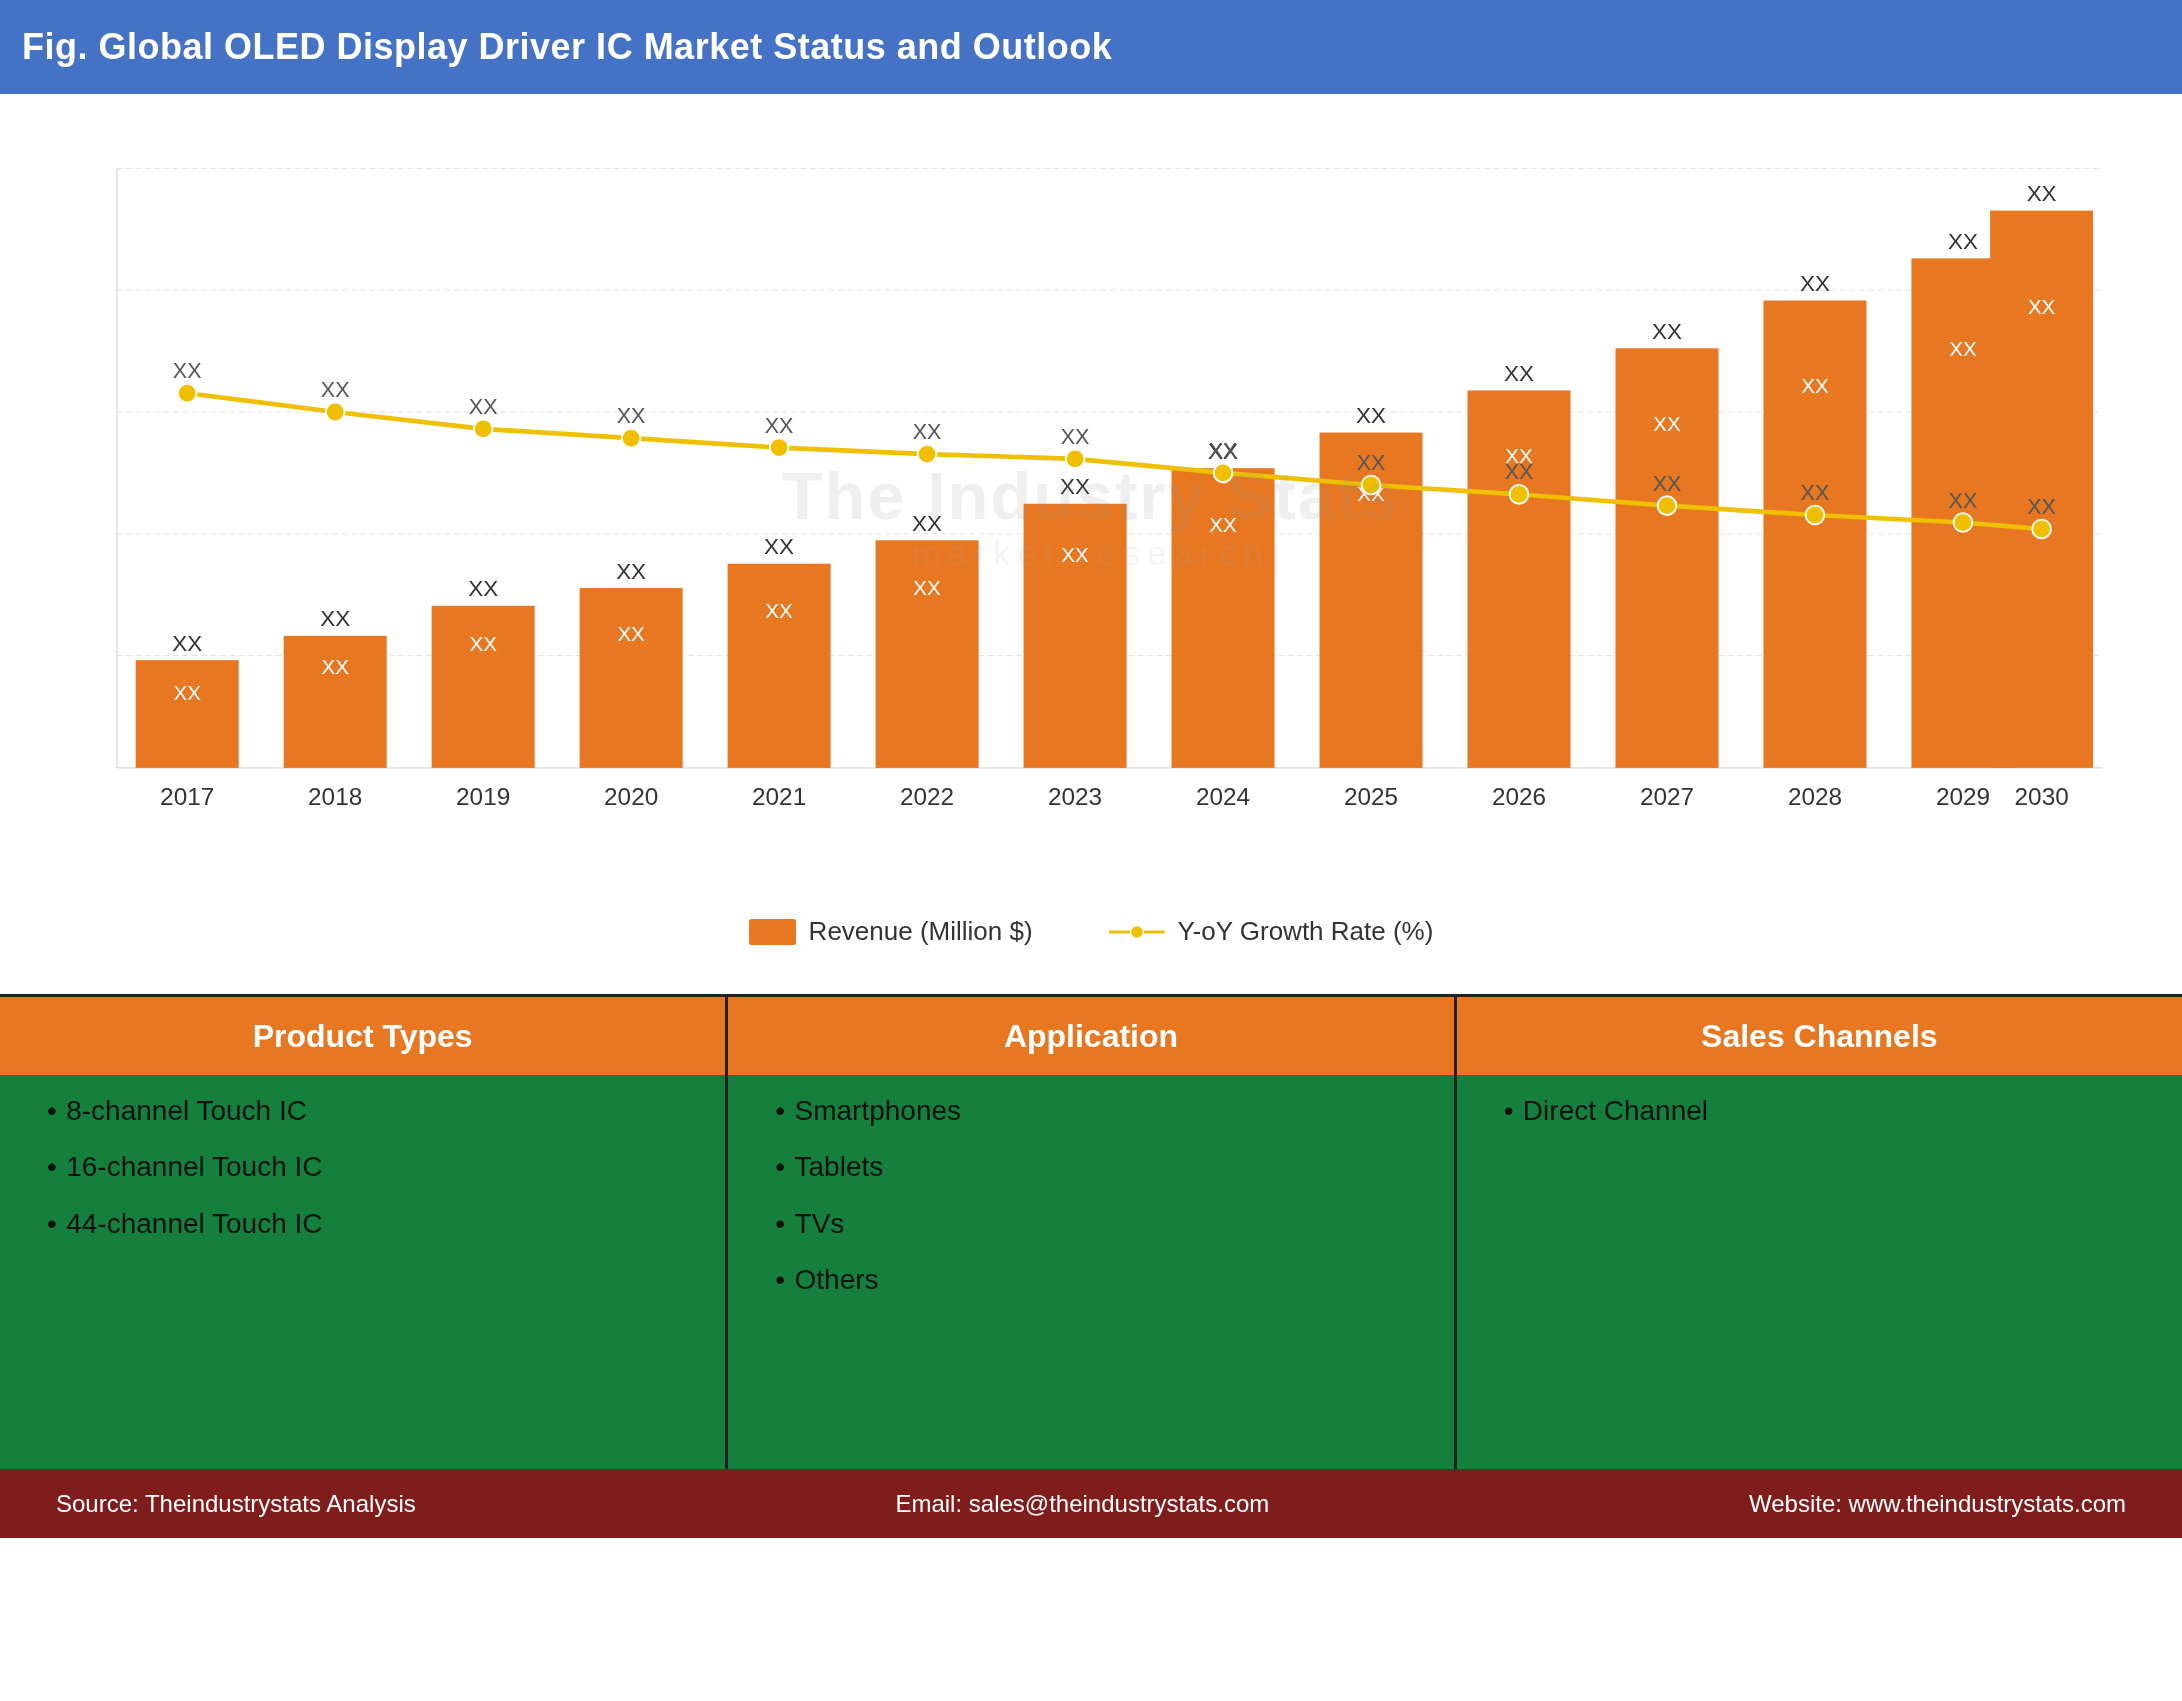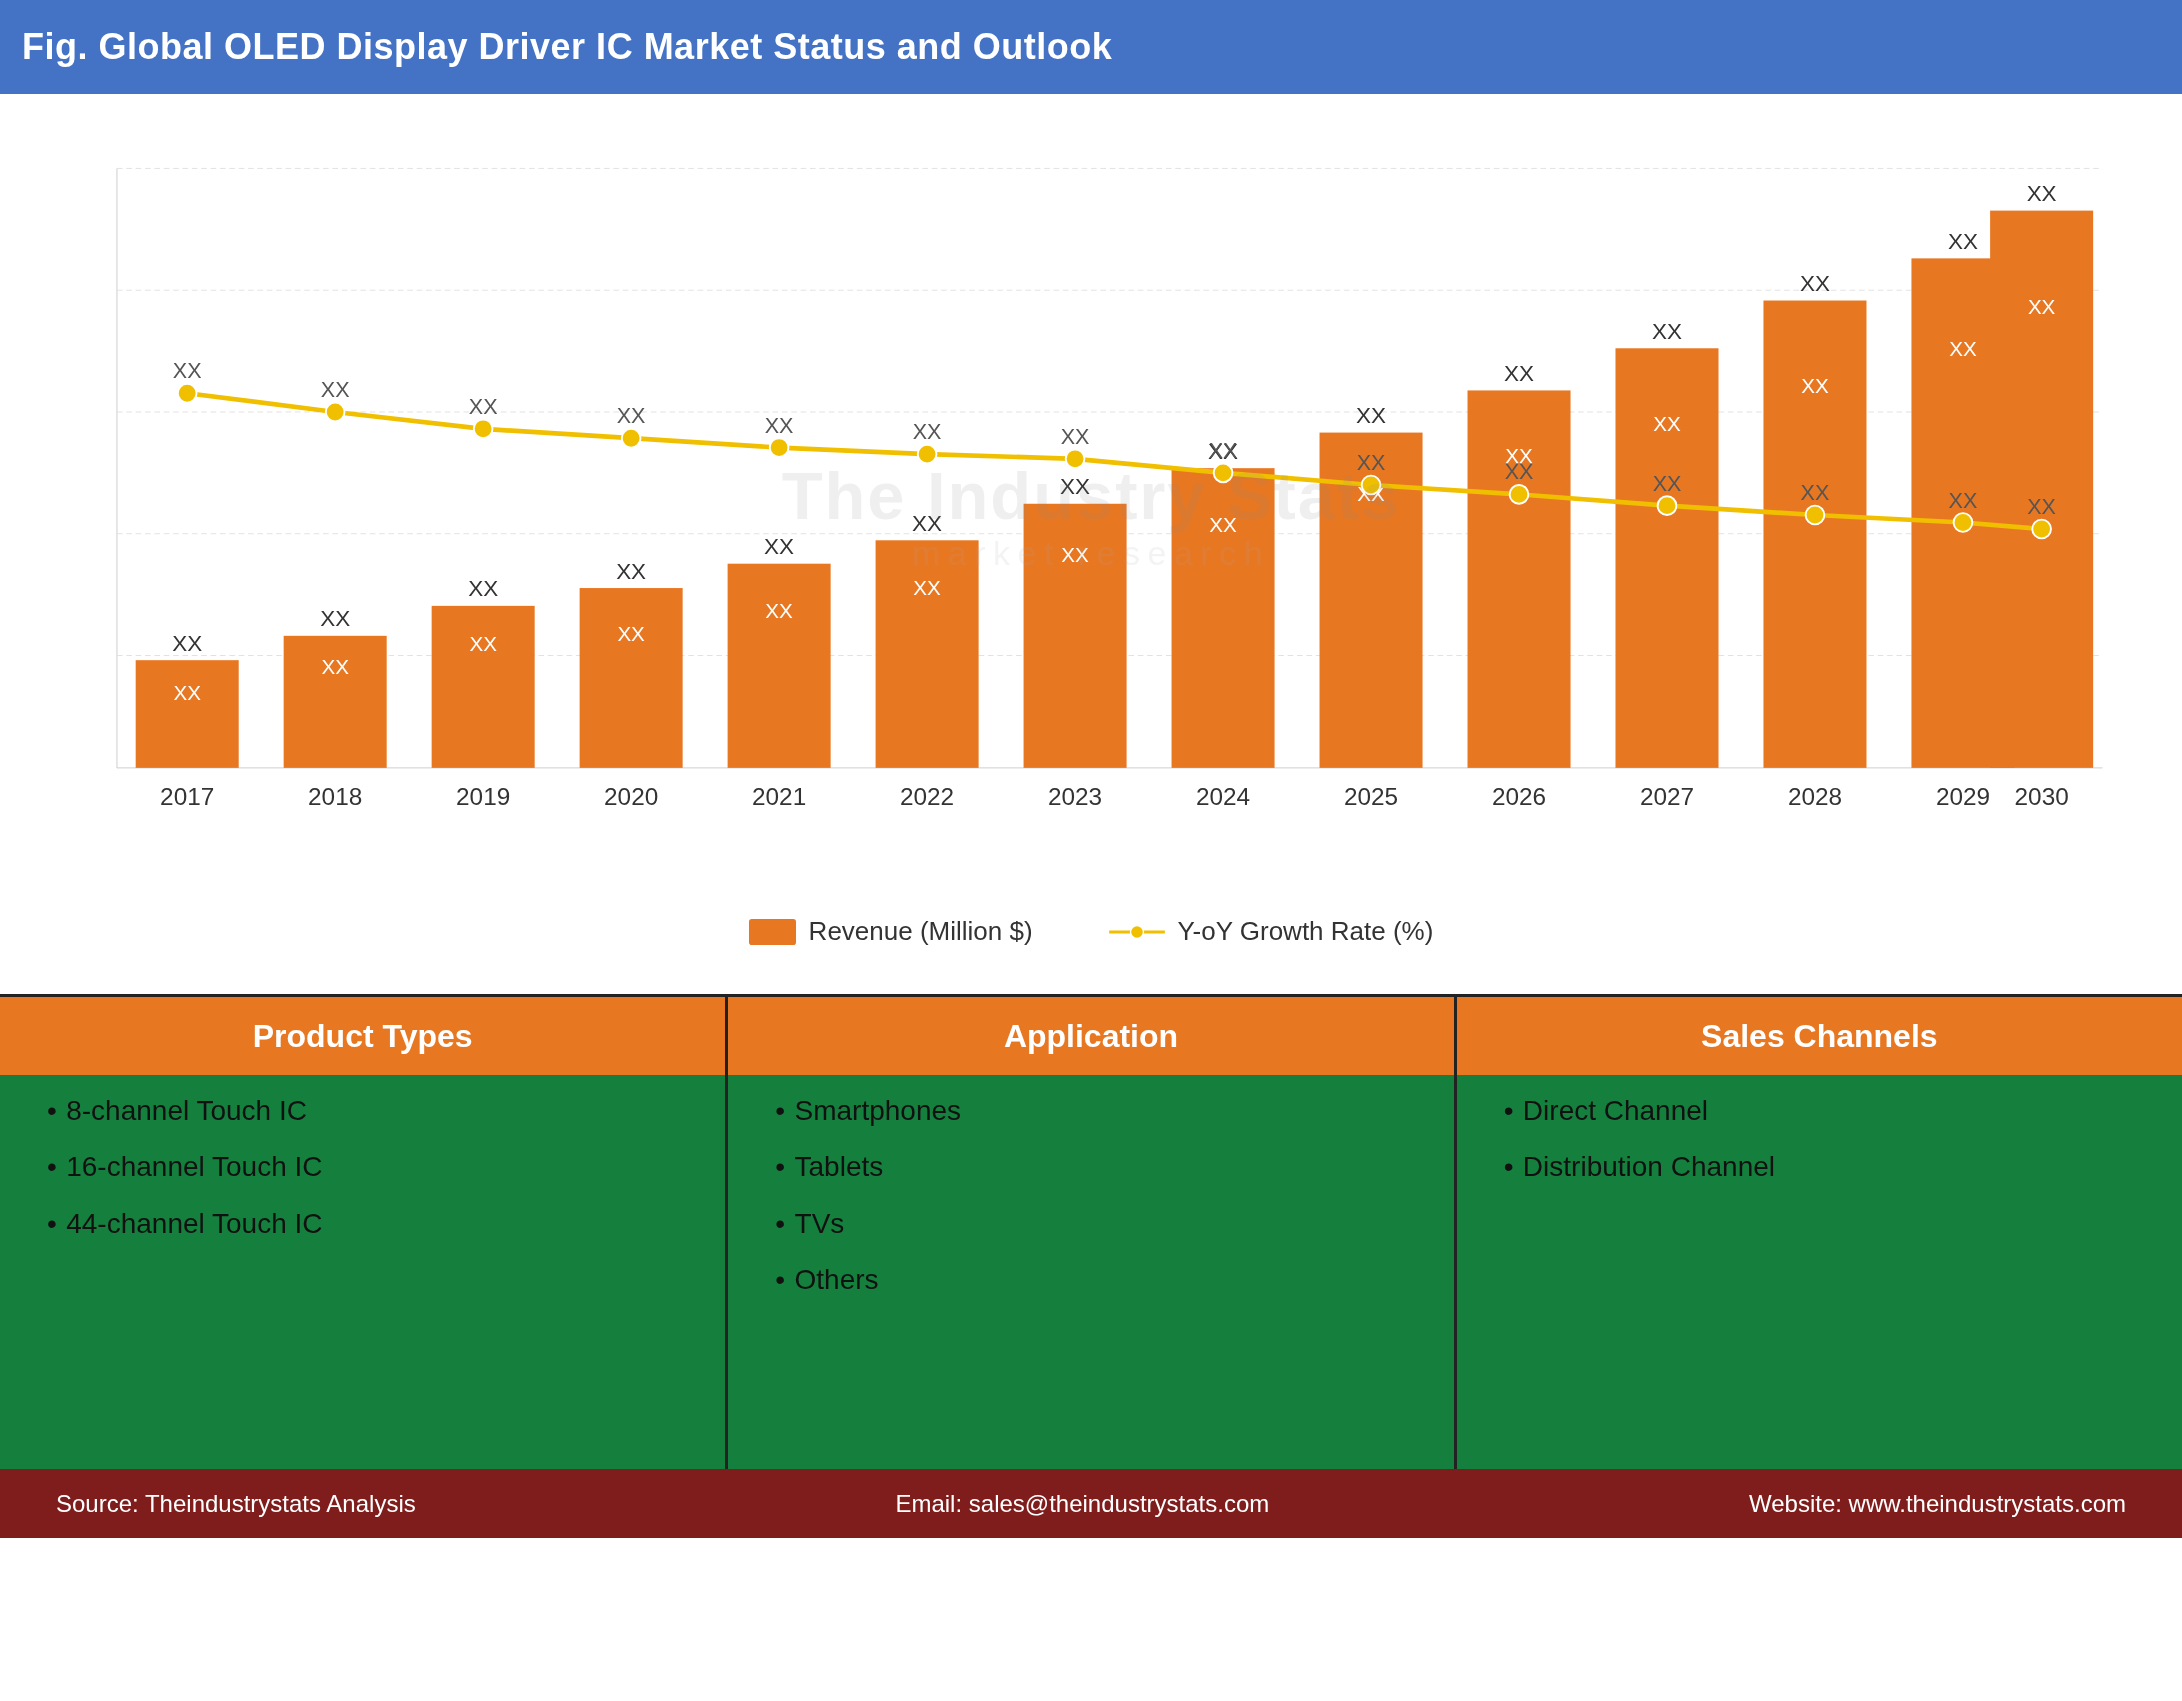--- a/index.html
+++ b/index.html
@@ -326,21 +326,20 @@
           <li>Others</li>
         </ul>
       </div>
     </div>
 
     <div class="bottom-col">
       <div class="col-header">Sales Channels</div>
       <div class="col-content">
         <ul>
           <li>Direct Channel</li>
-          <li>Distribution Channel</li>
         </ul>
       </div>
     </div>
 
   </div>
 
   <div class="footer">
     <span>Source: Theindustrystats Analysis</span>
     <span>Email: sales@theindustrystats.com</span>
     <span>Website: www.theindustrystats.com</span>

